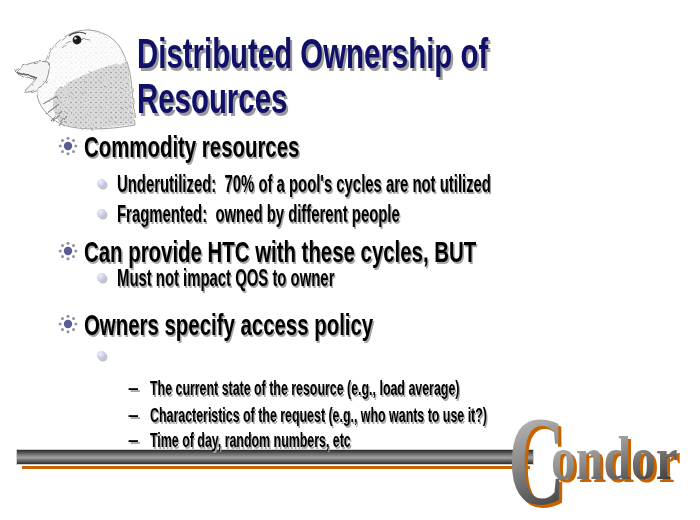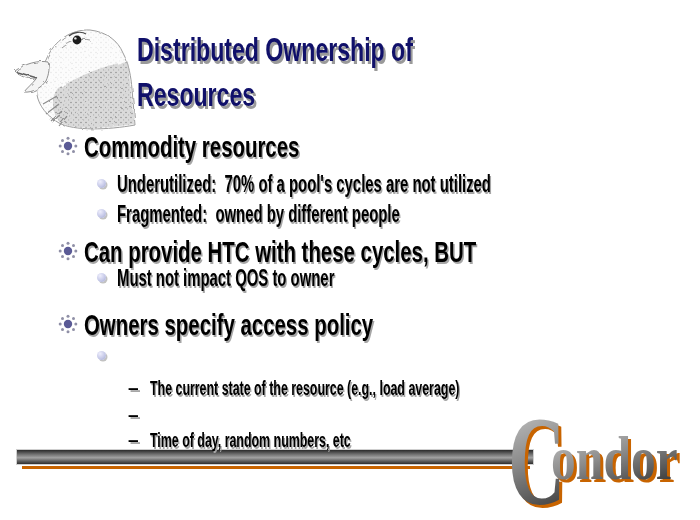--- a/index.html
+++ b/index.html
@@ -4,21 +4,21 @@
 <style>
   html,body{margin:0;padding:0;background:#ffffff;}
   .slide{
     position:relative;width:700px;height:520px;background:#ffffff;overflow:hidden;
     font-family:"Liberation Sans",sans-serif;
   }
   
   .ctext{
     display:inline-block;transform-origin:left top;font-weight:bold;white-space:pre;
   }
-  .title-line{position:absolute;left:137px;color:#10106a;font-size:33px;line-height:1.0;
+  .title-line{position:absolute;left:137px;color:#10106a;font-size:42px;line-height:1.0;
     text-shadow:3px 3px 0 #9a9a9a;}
   .title-line .ctext{transform:scaleX(0.70);}
   
   .row{position:absolute;left:0;width:691px;height:34px;z-index:3;}
   .txt{position:absolute;top:0;color:#000;text-shadow:2px 2px 0 #a6a6a6;}
   .l1 .txt{left:84px;font-size:30px;}
   .l1 .txt .ctext{transform:scaleX(0.68);}
   .l2 .txt{left:117px;font-size:24px;}
   .l2 .txt .ctext{transform:scaleX(0.62);}
   .l3 .txt{left:150px;font-size:20px;}
@@ -166,20 +166,21 @@
     <span class="b2" style="top:9px"></span>
   </div>
 
   <div class="row l3" style="top:377px">
     <span class="dash">–</span>
     <span class="txt"><span class="ctext">The current state of the resource (e.g., load average)</span></span>
   </div>
 
   <div class="row l3" style="top:404px">
     <span class="dash">–</span>
+    <span class="txt"><span class="ctext">Characteristics of the request (e.g., who wants to use it?)</span></span>
   </div>
 
   <div class="row l3" style="top:429px">
     <span class="dash">–</span>
     <span class="txt"><span class="ctext">Time of day, random numbers, etc</span></span>
   </div>
 
   <div class="bar"></div>
   <div class="bar-accent"></div>
 

